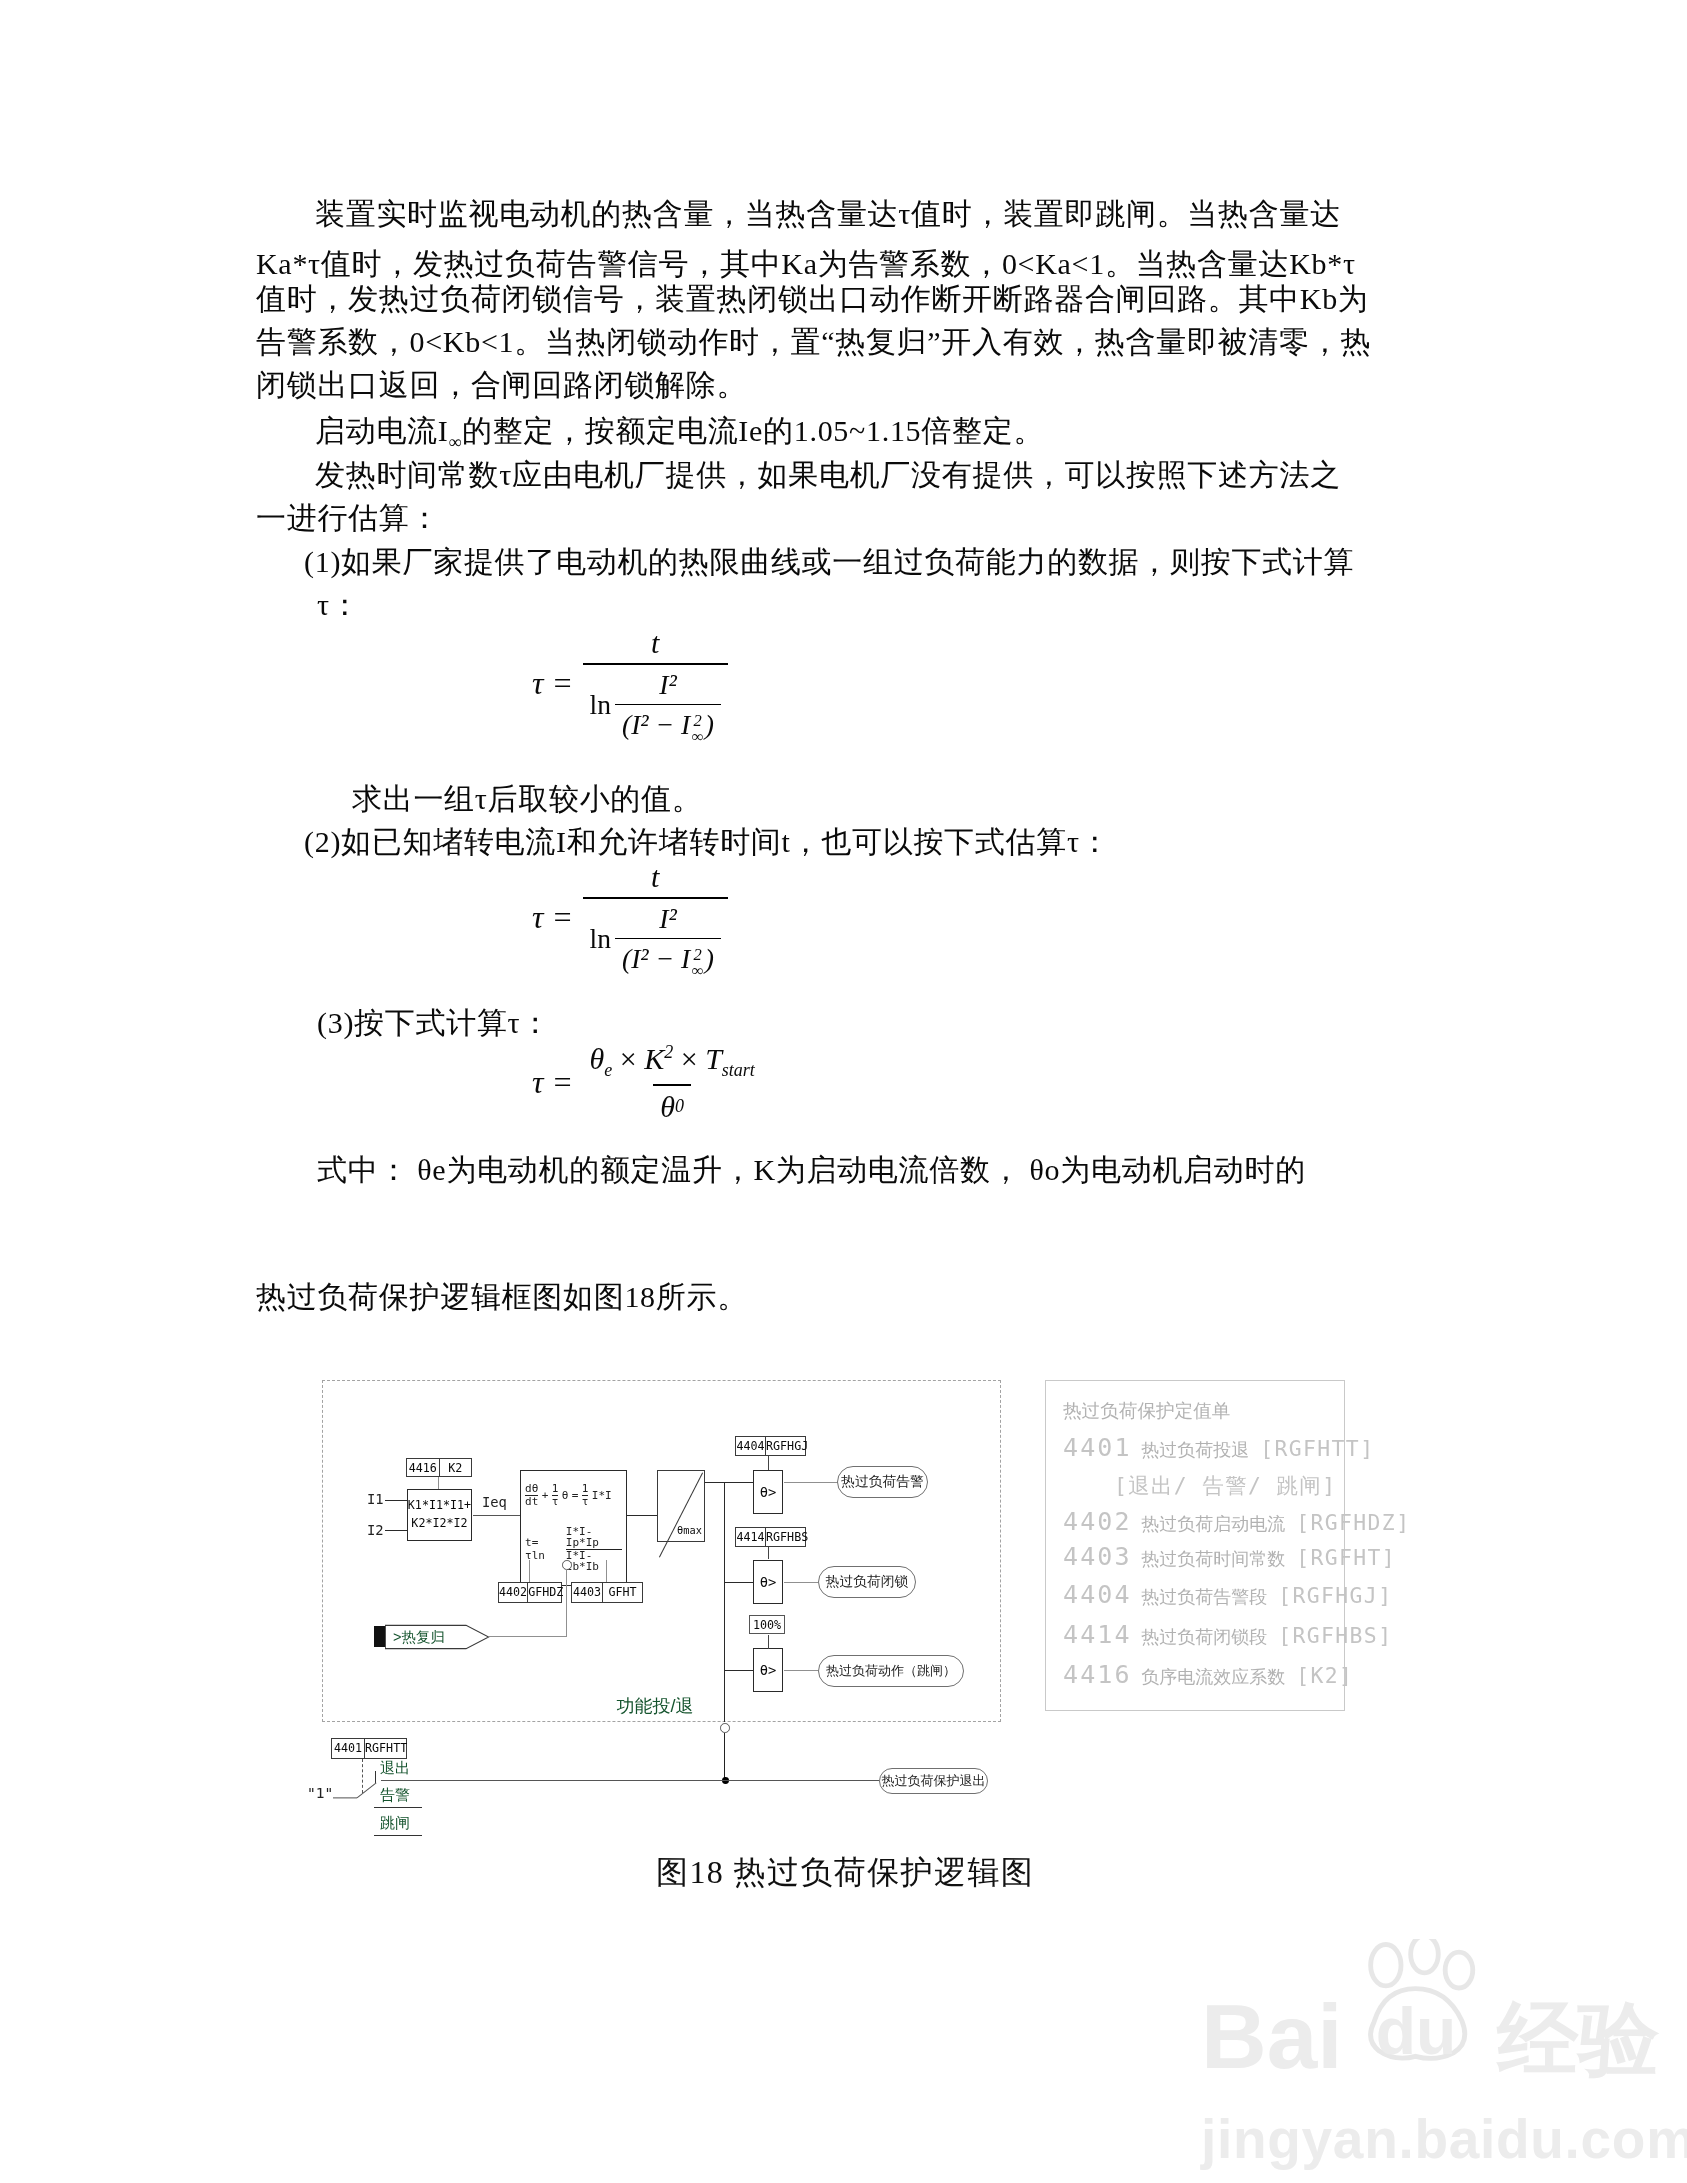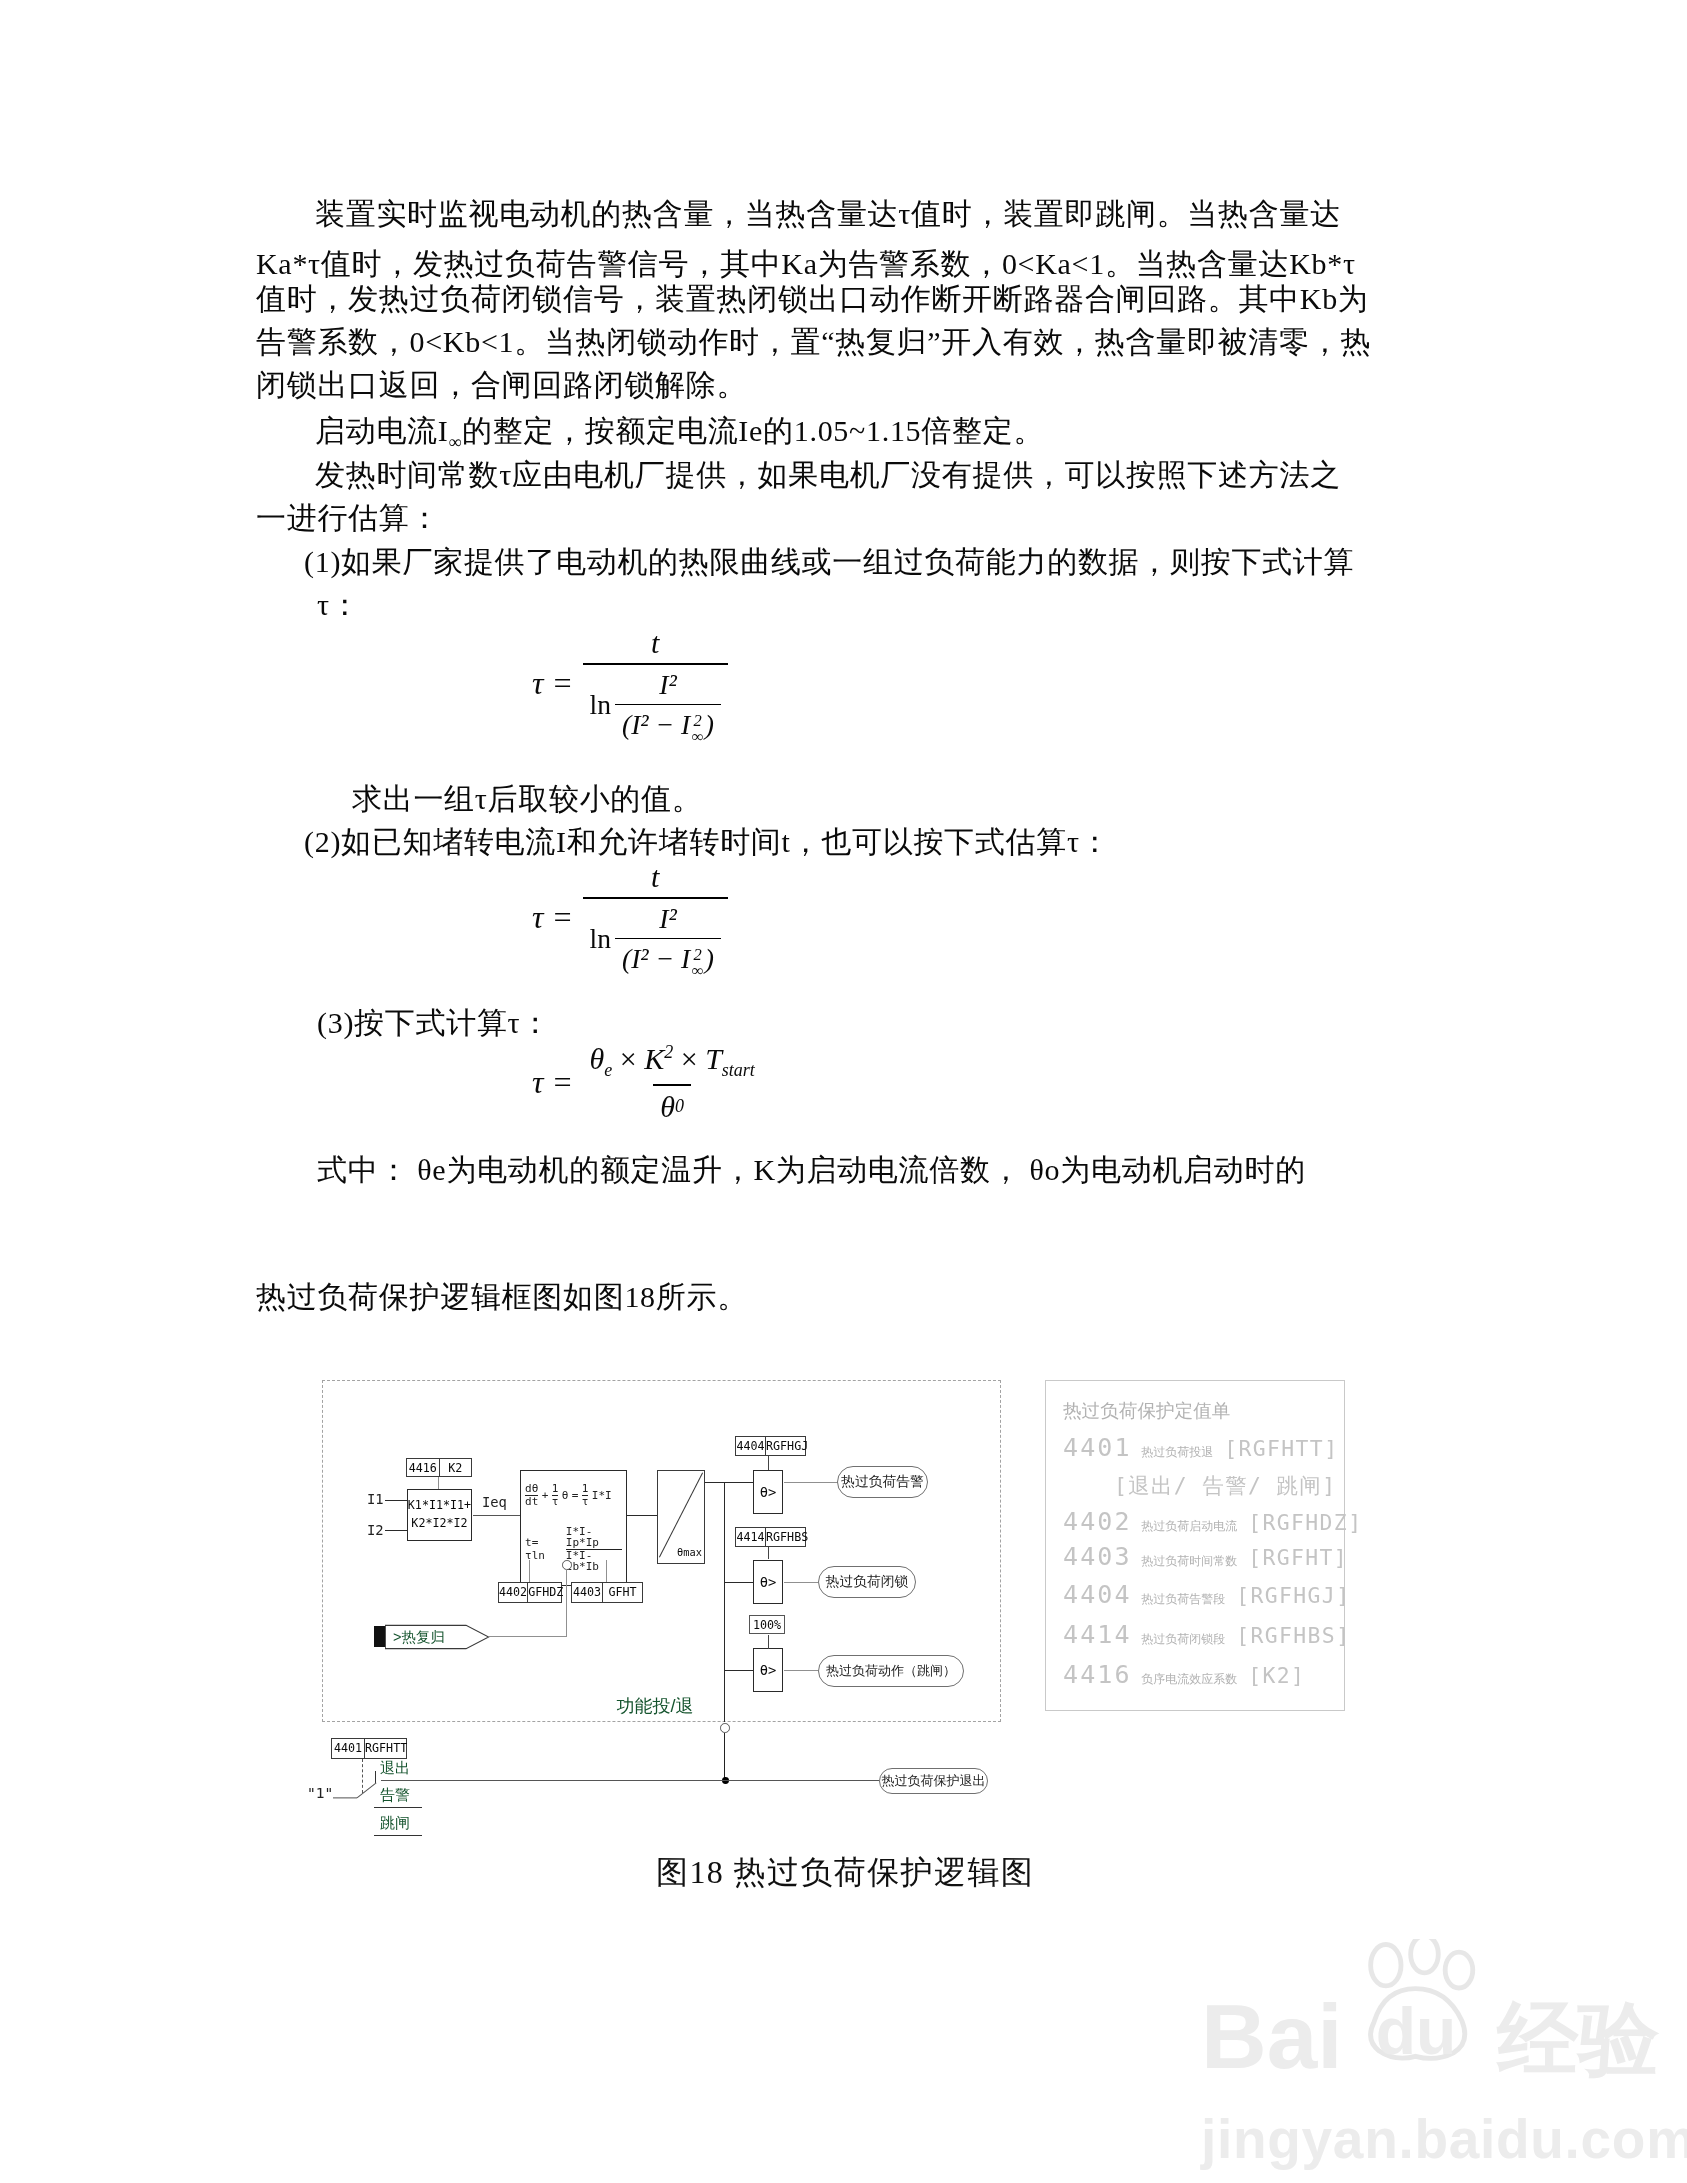--- a/index.html
+++ b/index.html
@@ -43,21 +43,21 @@
   .circ{position:absolute;border:1px solid #555;border-radius:50%;background:#fff;box-sizing:border-box;}
   .dot{position:absolute;background:#000;border-radius:50%;}
   .mf{display:inline-flex;flex-direction:column;align-items:center;line-height:1.05;}
   .mf .mfd{border-top:1px solid #222;}
   .mrow{display:flex;align-items:center;gap:3.4px;}
   .underbar{position:absolute;height:1.4px;background:#333;}
   
   .panel{position:absolute;border:1px solid #c9c9c9;background:#fff;box-sizing:border-box;}
   .prow{position:absolute;display:flex;align-items:baseline;white-space:nowrap;}
   .pcode{font-family:"DejaVu Sans Mono",monospace;font-size:25px;color:#c4c4c4;letter-spacing:2.1px;font-weight:300;}
-  .pname{font-family:Liberation Serif, serif;font-size:12px;color:#b2b2b2;margin-left:9.6px;}
+  .pname{font-family:Liberation Serif, serif;font-size:18px;color:#b2b2b2;margin-left:9.6px;}
   .ptag{font-family:"DejaVu Sans Mono",monospace;font-size:21.4px;color:#c4c4c4;letter-spacing:1.4px;margin-left:11px;font-weight:300;}
   .ptitle{font-family:"Liberation Sans",sans-serif;font-size:18.6px;color:#b2b2b2;}
   
   .caption{position:absolute;font-size:32px;letter-spacing:1.4px;color:#111;}
   .wm{position:absolute;color:#ececec;font-family:"Liberation Sans",sans-serif;font-weight:bold;}
 </style>
 </head>
 <body>
 
 <div class="page">
@@ -179,21 +179,21 @@
     <span class="mrow">
       <span>t= τln</span>
       <span class="mf">
           <span>I*I-Ip*Ip</span>
           <span class="mfd">I*I-Ib*Ib</span>
         </span>
     </span>
   </div>
   <div class="circ" style="left:562px;top:1560px;width:9.6px;height:9.6px;"></div>
 
-  <div style="position:absolute;left:657px;top:1470px;width:48px;height:94px;border:1px solid #3a3a3a;box-sizing:border-box;background:#fff;">
+  <div style="position:absolute;left:657px;top:1470px;width:48px;height:72px;border:1px solid #3a3a3a;box-sizing:border-box;background:#fff;">
     <svg width="46" height="88" style="display:block" viewBox="0 0 67 127">
         <line x1="2" y1="125" x2="65" y2="2" stroke="#3a3a3a" stroke-width="1.5"></line>
       </svg>
     <span style="position:absolute;right:2.1px;bottom:5.5px;font-family:'DejaVu Sans Mono',monospace;font-size:10.3px;">θmax</span>
   </div>
   <div class="dline" style="left:627px;top:1515px;width:30px;height:1.4px;"></div>
 
   <div class="dline" style="left:705px;top:1482px;width:48px;height:1.4px;"></div>
   <div class="dline" style="left:724px;top:1482px;width:1.4px;height:240px;"></div>
   <div class="dline" style="left:724px;top:1582px;width:29px;height:1.4px;"></div>

